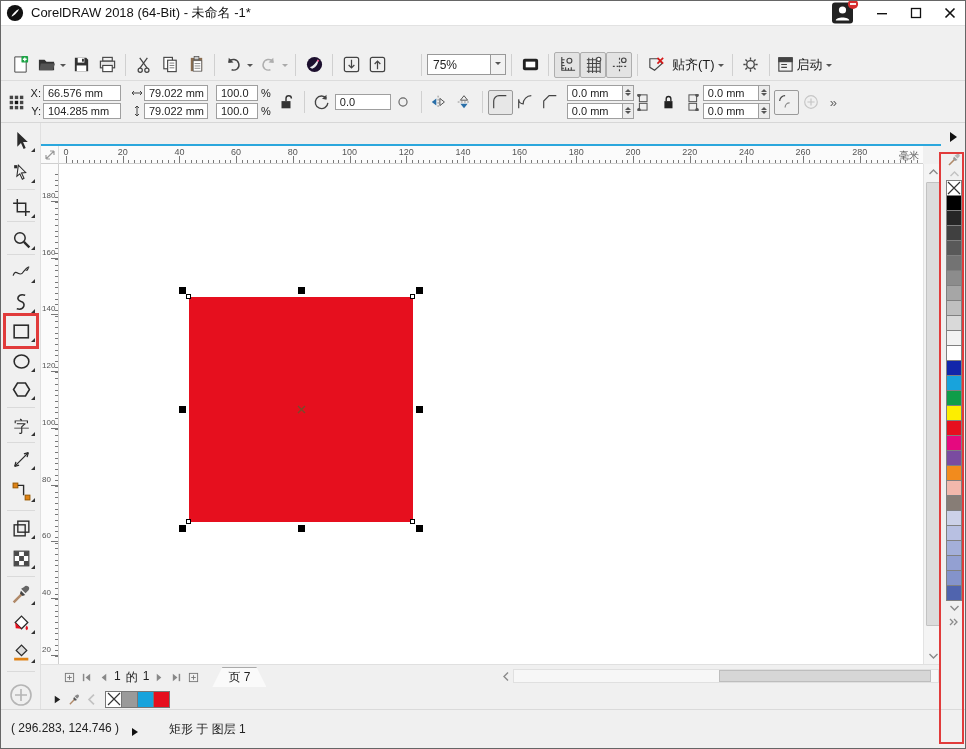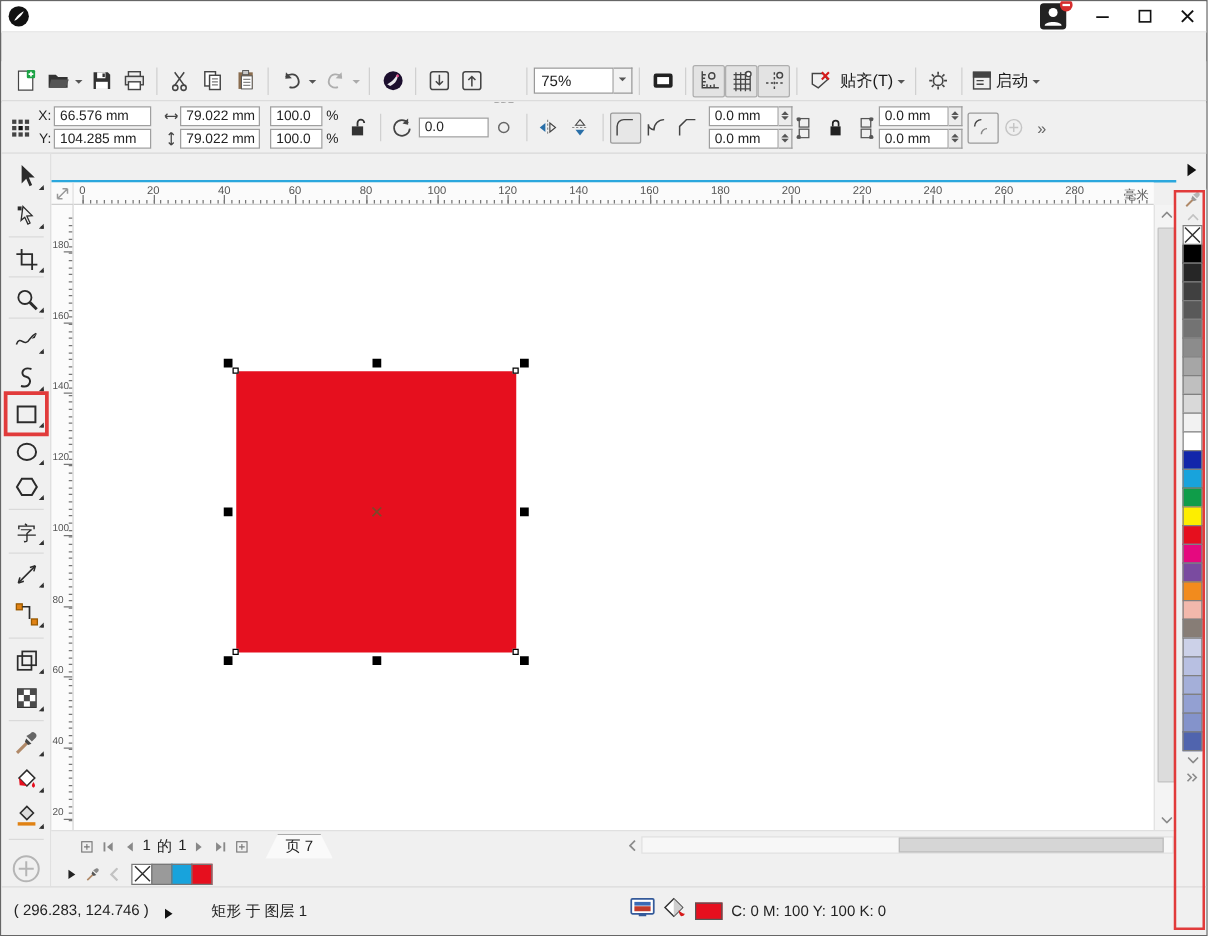--- a/index.html
+++ b/index.html
@@ -117,20 +117,21 @@
 
 <div id="app">
 
   <div id="titlebar">
     <span class="logo">
       <svg viewBox="0 0 20 20">
           <circle cx="10" cy="10" r="9" fill="#111"></circle>
           <path d="M6 14 C9 13 13 9 14.5 5.5 C11 7 7.5 10.5 6 14 Z" fill="#fff"></path>
         </svg>
     </span>
+    <span class="title">CorelDRAW 2018 (64-Bit) - 未命名 -1*</span>
     <span class="spacer"></span>
     <span id="account-btn">
       <svg viewBox="0 0 20 20">
           <rect x="2" y="3" width="14" height="14" rx="2" fill="#222"></rect>
           <circle cx="9" cy="8" r="2.4" fill="#fff"></circle>
           <path d="M4.5 15 c0-2.6 9-2.6 9 0 Z" fill="#fff"></path>
           <circle cx="16" cy="4" r="3.4" fill="#d62d2d"></circle>
           <rect x="14" y="3.4" width="4" height="1.2" fill="#fff"></rect>
         </svg>
     </span>
@@ -1119,33 +1120,18 @@
         <span class="dswatch" style="background: rgb(230, 15, 30);"></span>
       </span>
   </div>
 
   <div id="statusbar">
     <span id="coords">( 296.283, 124.746 )</span>
     <span id="coords-flyout"><svg width="8" height="10" viewBox="0 0 8 10">
           <path d="M1 1 L7 5 L1 9 Z" fill="#111"></path>
         </svg></span>
     <span id="obj-info">矩形 于 图层 1</span>
-    <div id="fill-group">
-      <span><svg width="20" height="16" viewBox="0 0 20 16">
-            <rect x="1" y="1" width="18" height="12" rx="1" fill="#fff" stroke="#345a9a" stroke-width="1.4"></rect>
-            <rect x="3.5" y="7" width="13" height="4" fill="#c23a2a"></rect>
-            <rect x="3.5" y="3.5" width="13" height="3" fill="#3a6ab5"></rect>
-            <rect x="7" y="13" width="6" height="2" fill="#345a9a"></rect>
-          </svg></span>
-      <span><svg width="18" height="16" viewBox="0 0 18 16">
-            <path d="M8 1 L15 8 L8 15 L1 8 Z" fill="#fff" stroke="#333" stroke-width="1.2"></path>
-            <path d="M8 1 L15 8 L8 15 Z" fill="#cfcfcf"></path>
-            <path d="M12 10 q3 3.5 5 3 q-1 2 -3 2 q-2 -1.5 -2 -5" fill="#d61a1a"></path>
-          </svg></span>
-      <span id="fill-swatch" style="background: rgb(230, 15, 30);"></span>
-      <span id="fill-text">C: 0 M: 100 Y: 100 K: 0</span>
-    </div>
   </div>
 
   <div class="annotation" id="anno-tool" style="left: 2px; top: 312px; width: 36px; height: 36px; border: 3px solid rgb(225, 59, 59);"></div>
   <div class="annotation" id="anno-palette" style="left: 938px; top: 151px; width: 25px; height: 592px; border: 2px solid rgb(225, 59, 59);"></div>
 
 </div>
 
 </body></html>

